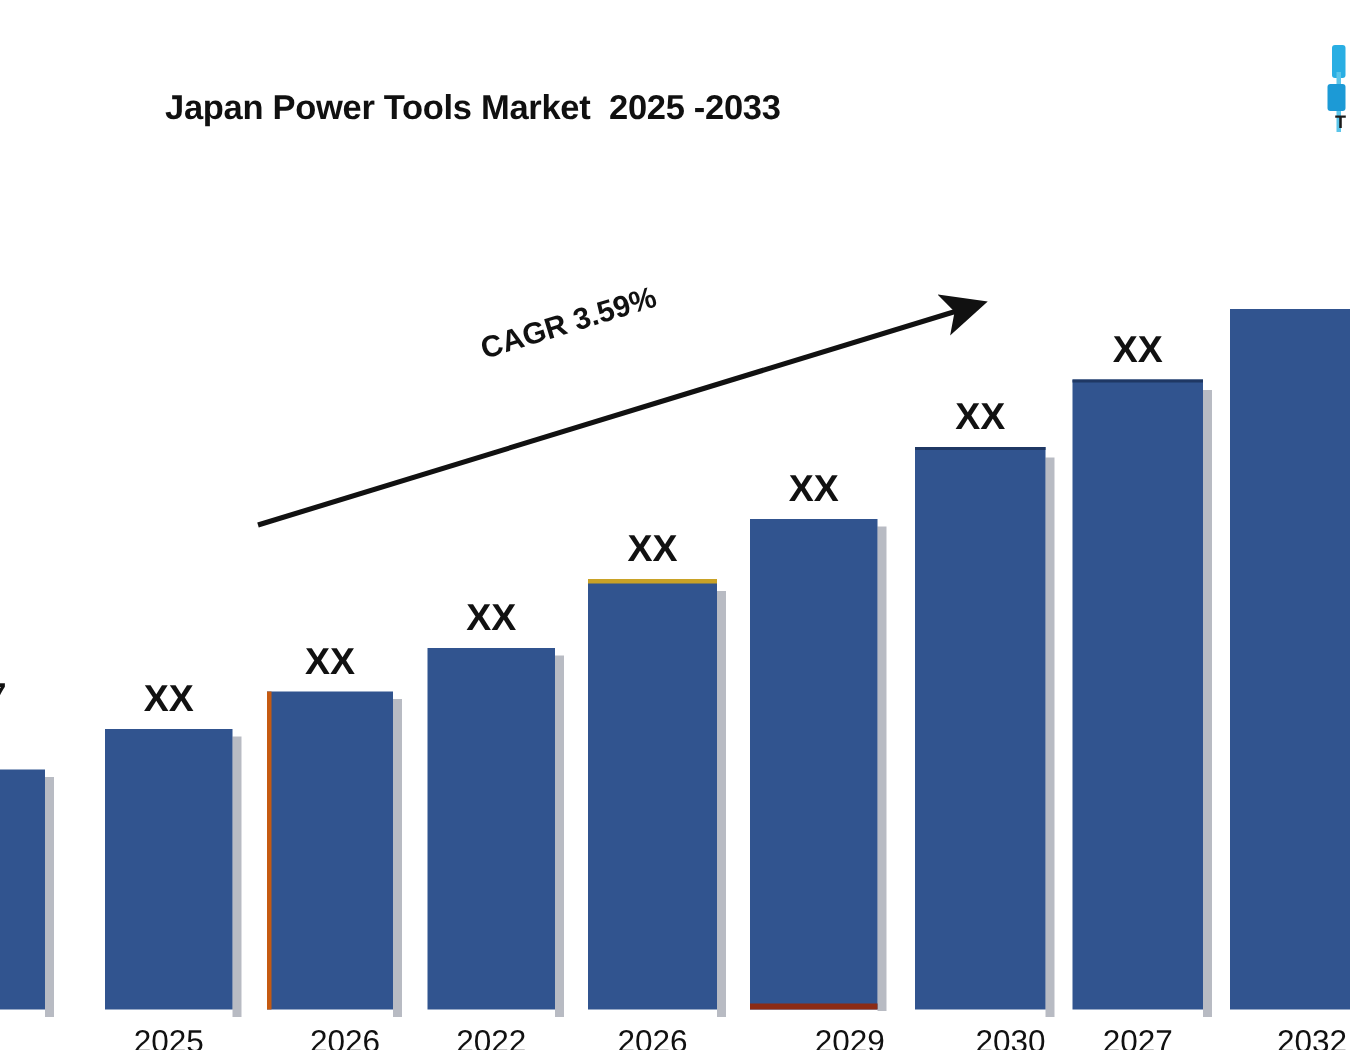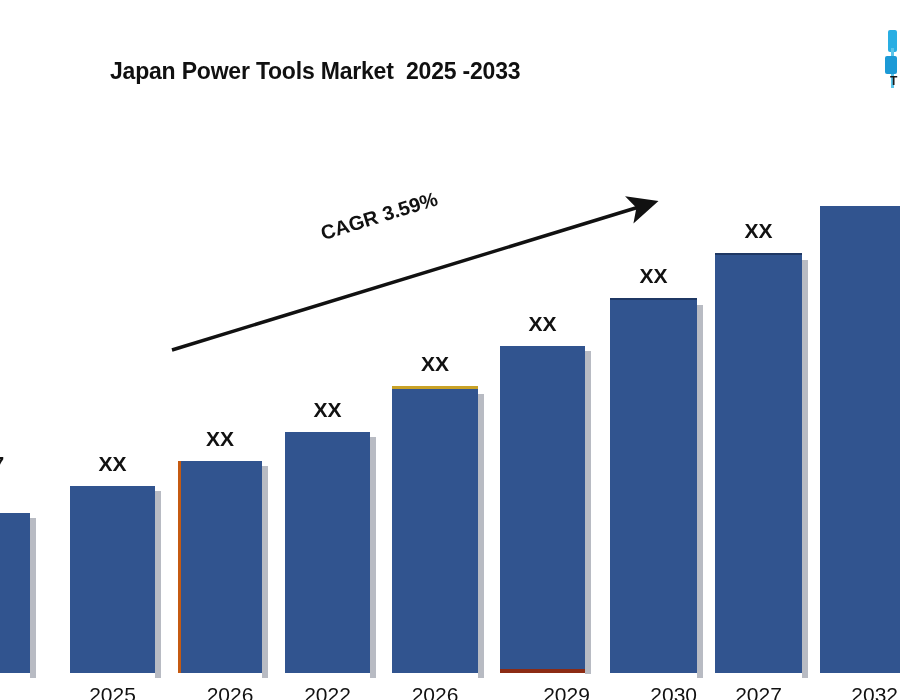--- a/index.html
+++ b/index.html
@@ -99,21 +99,21 @@
     height: 100%;
     background: rgba(20,30,55,0.30);
   }
   .bar.accent-orange   { border-left: 3px solid #C55A11; }
   .bar.accent-top-gold { border-top: 3px solid #C9A227; }
   .bar.accent-bot-red  { border-bottom: 4px solid #8C2B14; }
   .bar.accent-top-dark { border-top: 2px solid #1F3864; }
 
   .bar-label {
     position: absolute;
-    font-size: 21px;
+    font-size: 25px;
     font-weight: bold;
     color: #111111;
     text-align: center;
     white-space: nowrap;
   }
   .value-label {
     position: absolute;
     font-size: 21px;
     font-weight: bold;
     color: #111111;

